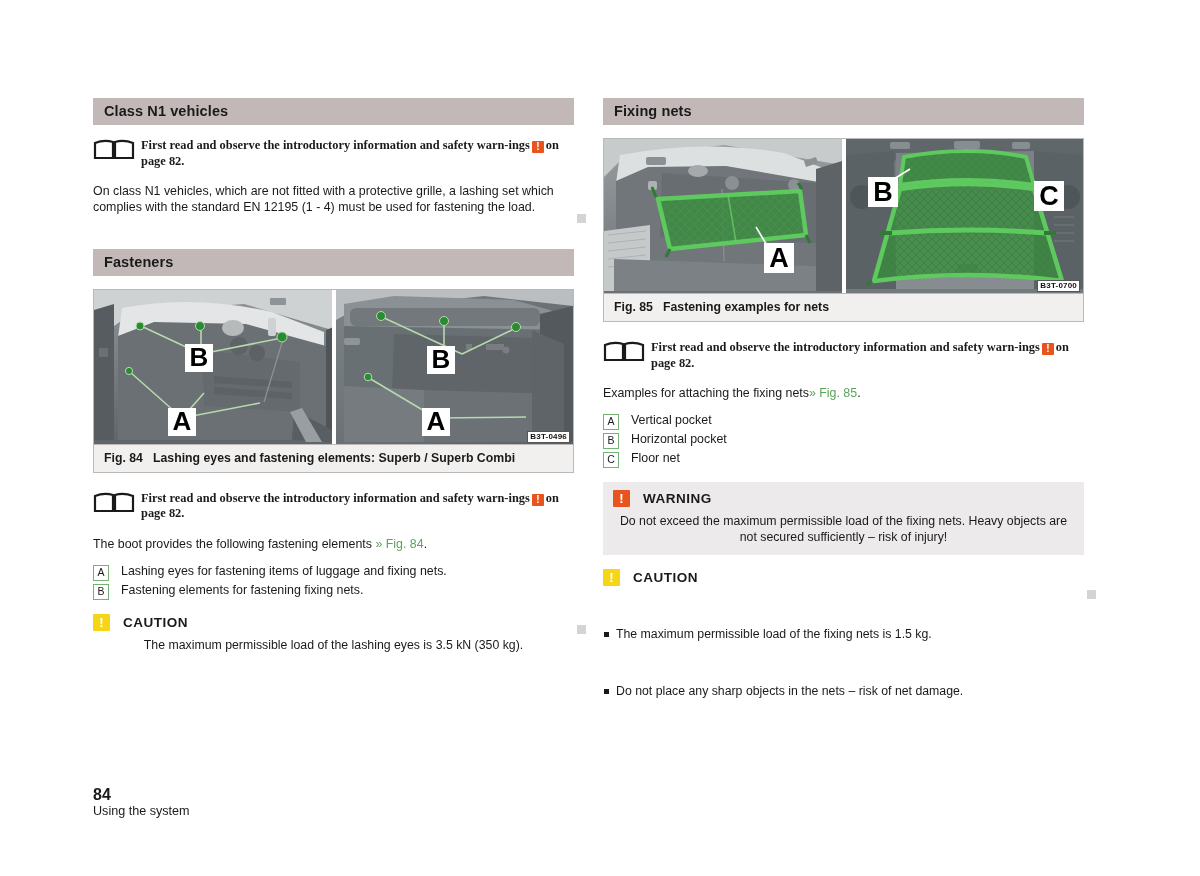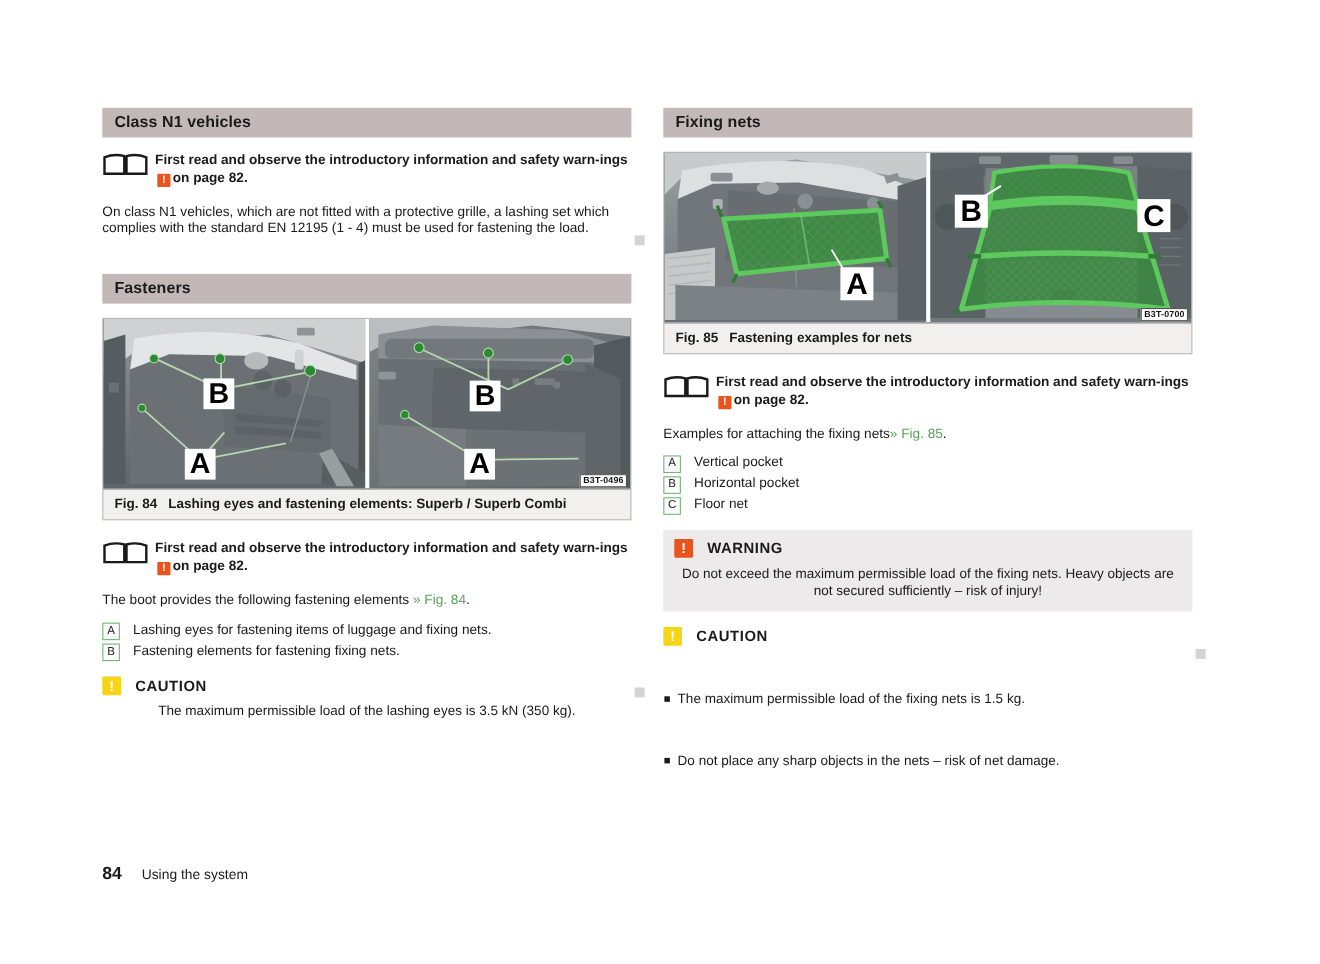--- a/index.html
+++ b/index.html
@@ -51,21 +51,21 @@
     font-size: 12.4px;
     font-weight: bold;
     line-height: 15.6px;
     margin-bottom: 15px;
   }
   .book-icon {
     position: absolute;
     left: 0; top: 1px;
     width: 42px; height: 22px;
   }
-  .note-text { display: inline; }
+  .note-text { display: inline; font-family: Liberation Serif, serif; }
 
   
   .warn-sq {
     display: inline-block;
     width: 12px; height: 12px;
     background: #e8541e;
     color: #fff;
     font-size: 10px;
     font-weight: bold;
     line-height: 12px;
@@ -206,20 +206,21 @@
     background: #1a1a1a;
   }
 
   
   .footer {
     position: absolute;
     left: 93px;
     top: 786px;
     display: flex;
     align-items: baseline;
+    flex-direction: column;
   }
   .footer .pg {
     font-size: 16px;
     font-weight: bold;
     margin-right: 18px;
   }
   .footer .cap {
     font-size: 12.6px;
     font-weight: normal;
   }

